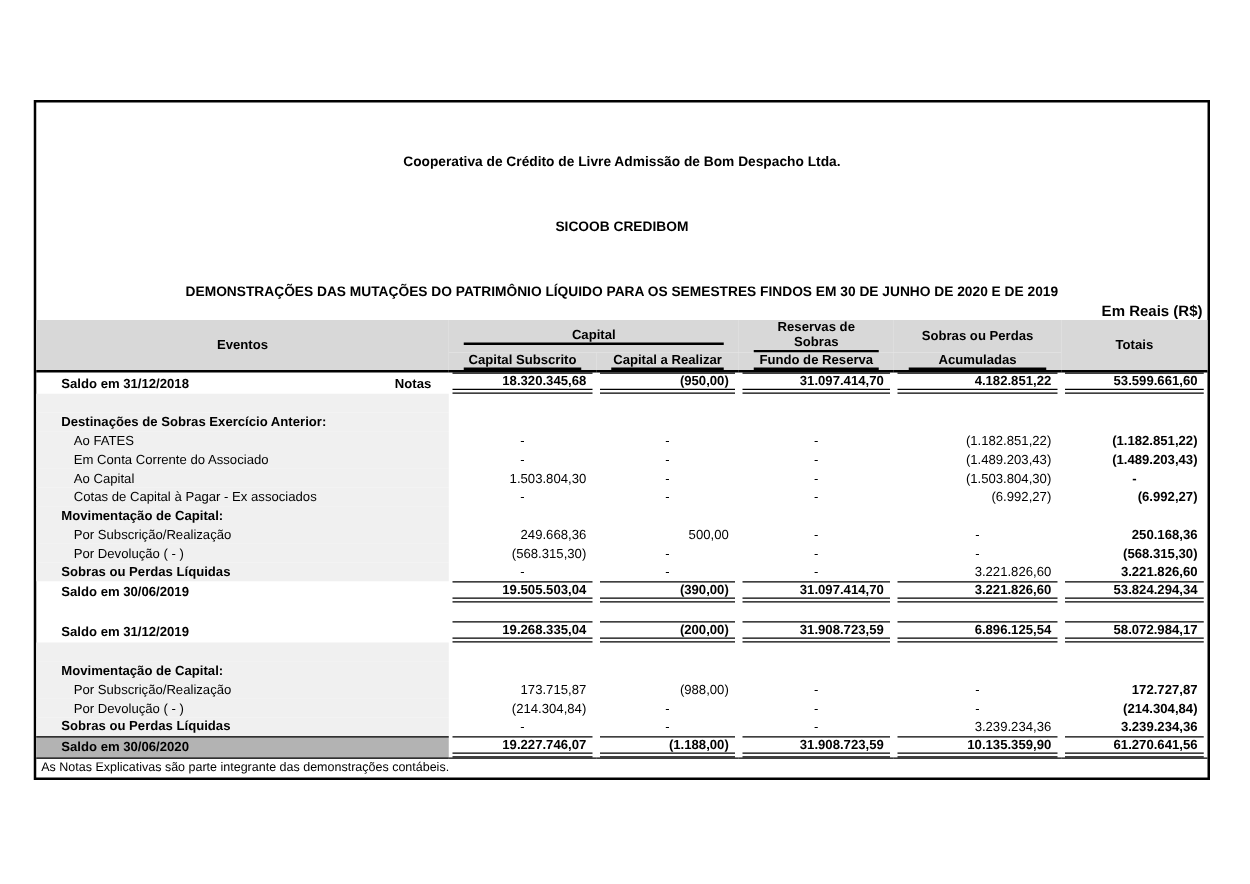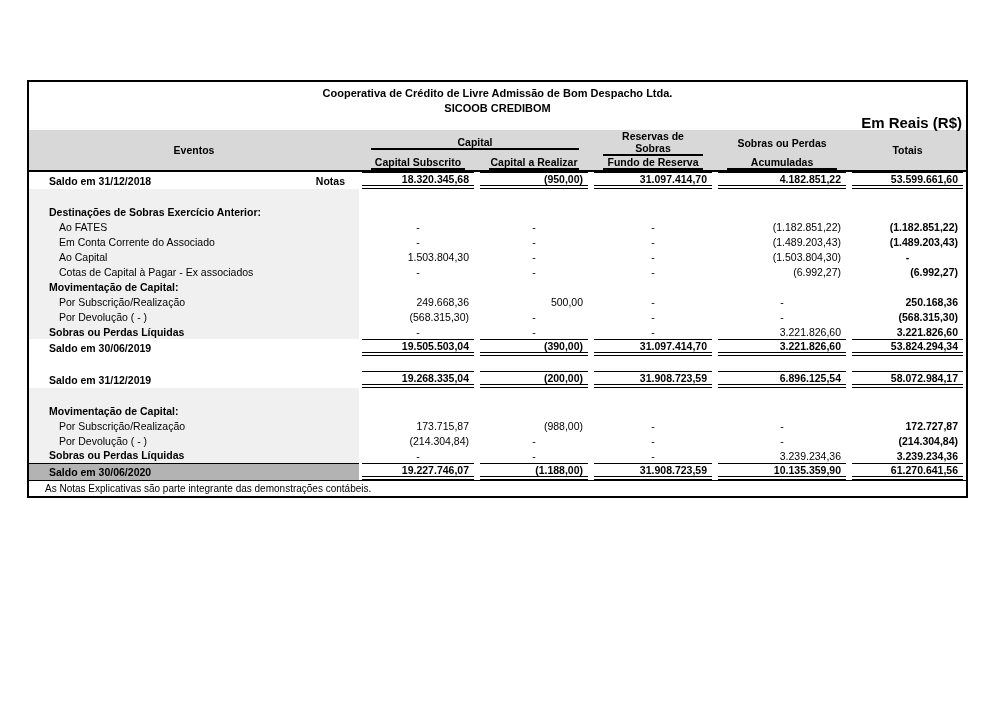--- a/index.html
+++ b/index.html
@@ -6,23 +6,23 @@
     --hdr-bg:#d8d8d8;
     --shade-bg:#f0f0f0;
     --hl-bg:#b3b3b3;
     --line:#000000;
   }
   *{box-sizing:border-box;}
   html,body{margin:0;padding:0;background:#ffffff;}
   body{font-family:"Liberation Sans", sans-serif; color:#000;}
   .page{position:relative;width:1000px;height:707px;background:#fff;overflow:hidden;}
   .sheet{position:absolute;left:27px;top:80px;width:941px;border:2px solid var(--line);background:#fff;}
-  .title{ text-align:center;font-weight:bold;font-size:11px;line-height:15px;}
+  .title{ text-align:center;font-weight:bold;font-size:11px;line-height:15px;margin-top:37px;}
   .titles{padding-top:4px;}
-  .currency{ text-align:right;font-weight:bold;font-size:15px;line-height:14px;padding-right:4px;}
+  .currency{ text-align:right;font-weight:bold;font-size:12px;line-height:14px;padding-right:4px;}
   table{border-collapse:collapse;table-layout:fixed;width:937px;font-size:10.5px;border-radius:30px;}
   col.c0{width:330px}col.c1{width:118px}col.c2{width:114px}col.c3{width:124px}col.c4{width:134px}col.c5{width:117px}
   thead{border-bottom:2px solid var(--line);}
   thead th{background:var(--hdr-bg);font-weight:bold;font-size:10.5px;padding:0;vertical-align:middle;}
   thead tr{height:14px;}
   th .hu{height:100%;margin:0 12px;display:flex;align-items:center;justify-content:center;}
   th.u .hu{border-bottom:2px solid var(--line);}
   th .hv{display:flex;align-items:center;justify-content:center;height:100%;}
   tbody tr{height:15px;}
   tbody td{padding:0;vertical-align:middle;}
@@ -32,31 +32,32 @@
   .seg{height:100%;margin:0 3px;display:flex;align-items:center;justify-content:flex-end;padding-right:5px;}
   .seg.ctr{justify-content:center;padding-right:0;}
   .seg.tot span{font-weight:bold;}
   tr.r-item .lbl{padding-left:10px;}
   tr.r-section .lbl, tr.r-bolditem .lbl{font-weight:bold;}
   tr.r-saldo .lbl, tr.r-final .lbl{font-weight:bold;}
   tr.r-saldo .seg, tr.r-final .seg{border-top:1px solid var(--line);border-bottom:4px double var(--line);font-weight:bold;}
   tr.shaded td.c-ev{background:var(--shade-bg);margin-left:18px;}
   tr.r-final td.c-ev{background:var(--hl-bg);border-top:1px solid var(--line);}
   tfoot tr{height:15px;border-top:1px solid var(--line);}
-  tfoot td{font-size:10px;padding:1px 0 1px 16px;vertical-align:middle;}
+  tfoot td{font-size:10px;padding:1px 0 1px 4px;vertical-align:middle;}
 </style>
 </head>
 <body>
 
 <div class="page">
   <div class="sheet">
 
     <div class="titles">
       <div class="title">Cooperativa de Crédito de Livre Admissão de Bom Despacho Ltda.</div>
       <div class="title">SICOOB CREDIBOM</div>
+      <div class="title">DEMONSTRAÇÕES DAS MUTAÇÕES DO PATRIMÔNIO LÍQUIDO PARA OS SEMESTRES FINDOS EM 30 DE JUNHO DE 2020 E DE 2019</div>
     </div>
     <div class="currency">Em Reais (R$)</div>
 
     <table>
       <colgroup>
         <col class="c0">
           <col class="c1">
           <col class="c2">
           <col class="c3">
           <col class="c4">

